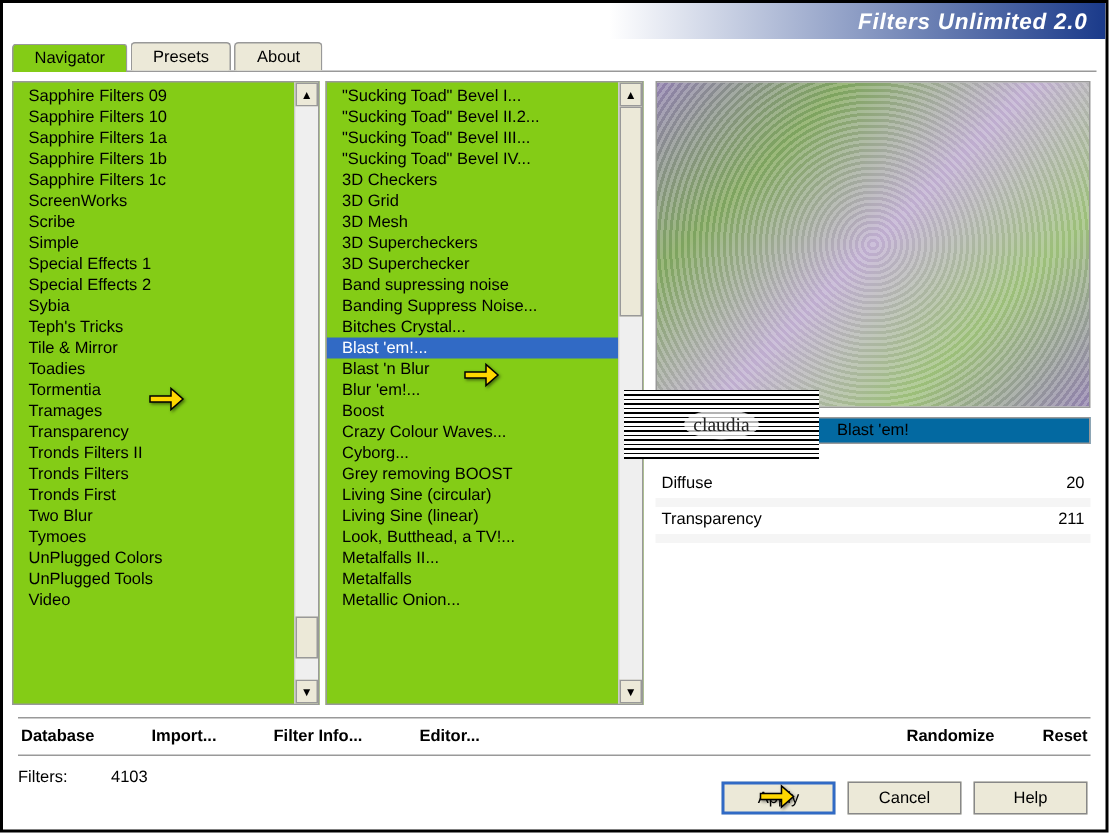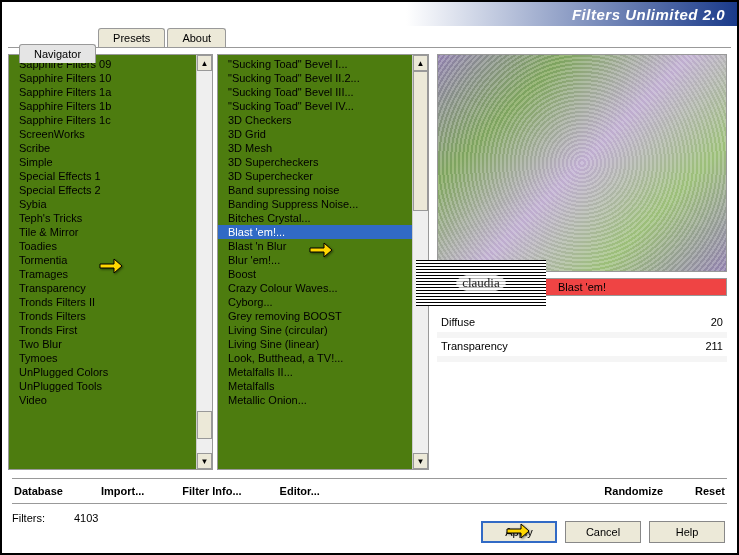--- a/index.html
+++ b/index.html
@@ -1,36 +1,36 @@
 <!DOCTYPE html>
 <html><head>
 <meta charset="utf-8">
 <style>
 * { box-sizing: border-box; margin: 0; padding: 0; font-family: Tahoma, Arial, sans-serif; }
 body { background: #fff; width: 739px; height: 555px; overflow: hidden; border: 2px solid #000; position: relative; }
 .title-bar { height: 24px; background: linear-gradient(to right, #fff 0%, #fff 55%, #1a3a8a 100%); display: flex; align-items: center; justify-content: flex-end; padding-right: 12px; }
 .title-text { color: #fff; font-weight: bold; font-style: italic; font-size: 15px; letter-spacing: 0.5px; margin-left: 20px; }
 .tabs { display: flex; border-bottom: 1px solid #999; margin: 2px 6px 0 6px; }
 .tab { padding: 3px 14px; font-size: 11px; border: 1px solid #999; border-bottom: none; background: #ece9d8; margin-right: 2px; cursor: pointer; border-radius: 3px 3px 0 0; }
-.tab.active { background: #e5e5e5; position: relative; top: 16px; margin-left: 11px; }
+.tab.active { background: #84cc16; position: relative; top: 1px; }
 .main { display: flex; padding: 6px; height: 428px; gap: 4px; }
-.list-col { display: flex; border: 1px solid #999; background: #4d7c0f; }
+.list-col { display: flex; border: 1px solid #999; background: #84cc16; }
 .list-col:nth-child(1) { width: 205px; }
 .list-col:nth-child(2) { width: 212px; }
 .list-body { flex: 1; overflow: hidden; padding: 2px 0; }
 .list-item { font-size: 11px; padding: 1px 10px; white-space: nowrap; cursor: default; color: #000; }
 .list-item.selected { background: #316ac5; color: #fff; }
 .scrollbar { width: 16px; background: #ece9d8; border-left: 1px solid #ccc; display: flex; flex-direction: column; }
 .sb-btn { height: 16px; background: #ece9d8; border: 1px solid #999; display: flex; align-items: center; justify-content: center; font-size: 8px; }
 .sb-track { flex: 1; position: relative; background: #efefef; }
 .sb-thumb { position: absolute; left: 0; right: 0; background: #ece9d8; border: 1px solid #999; }
 .right-panel { flex: 1; display: flex; flex-direction: column; padding: 0 4px; }
 .preview { width: 100%; height: 218px; border: 1px solid #999; background: linear-gradient(135deg, #9a8bb5 0%, #8aad6a 25%, #c5b5d5 50%, #a5c585 75%, #9a8bb5 100%); position: relative; overflow: hidden; }
 .preview::before { content: ""; position: absolute; inset: 0; background: repeating-radial-gradient(circle, rgba(255,255,255,0.15) 0 2px, rgba(0,0,0,0.1) 2px 4px); mix-blend-mode: overlay; }
-.preview-bar { height: 18px; border: 1px solid #999; margin-top: 6px; display: flex; align-items: center; justify-content: center; font-size: 11px; background: #ef4444; }
+.preview-bar { height: 18px; border: 1px solid #999; margin-top: 6px; display: flex; align-items: center; justify-content: center; font-size: 11px; background: #0369a1; }
 .params { margin-top: 18px; font-size: 11px; }
 .param-row { display: flex; justify-content: space-between; padding: 2px 4px; }
 .slider-area { height: 6px; background: #f5f5f5; margin-top: 2px; }
 .divider { border-top: 1px solid #999; margin: 2px 10px; }
 .bottom-links { display: flex; padding: 4px 12px; font-size: 11px; font-weight: bold; justify-content: space-between; }
 .bottom-links .left-links { display: flex; gap: 38px; }
 .bottom-links .right-links { display: flex; gap: 32px; }
 .link-btn { cursor: pointer; }
 .status { padding: 6px 10px 0 10px; font-size: 11px; }
 .status-row { display: flex; }

